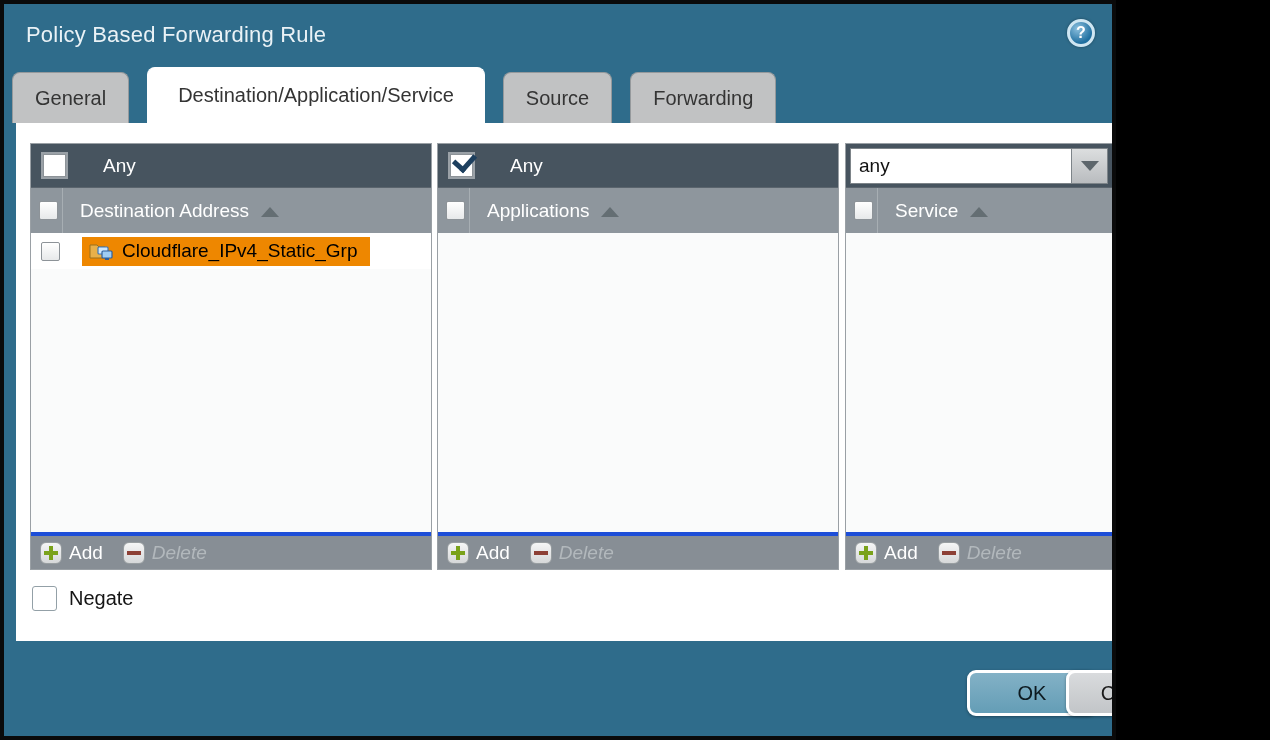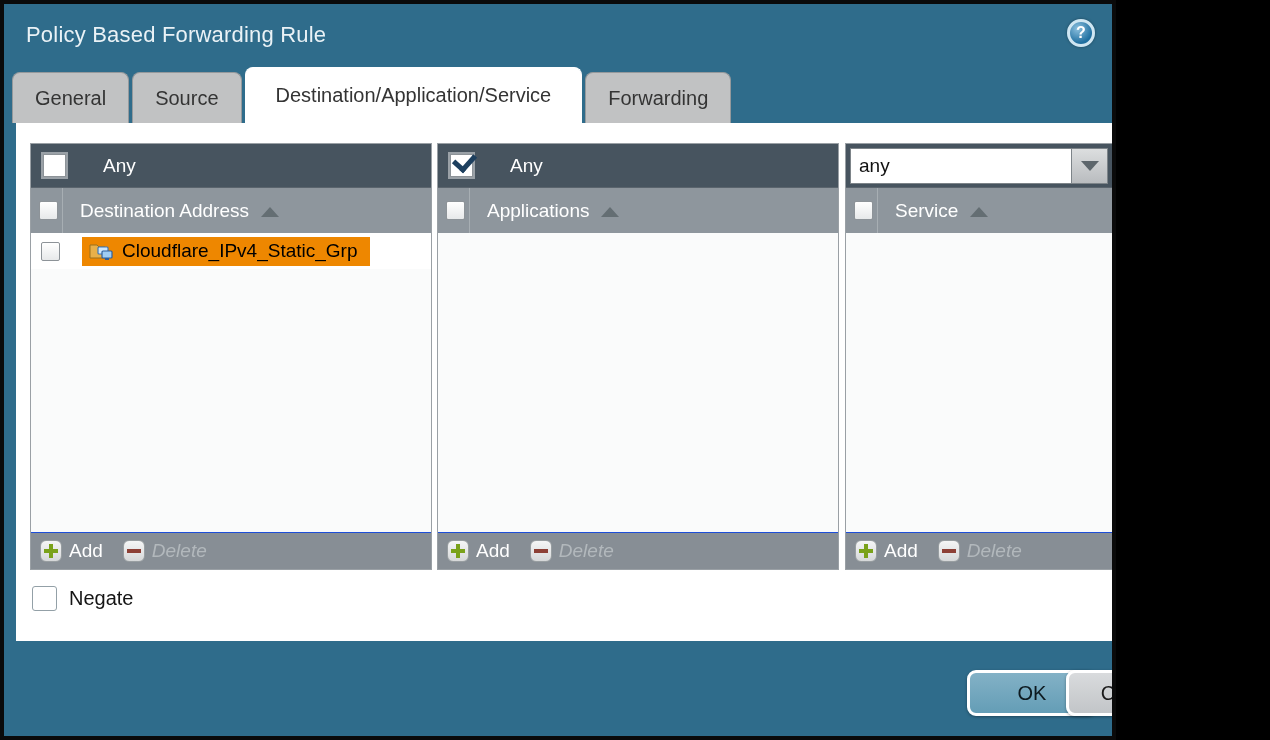--- a/index.html
+++ b/index.html
@@ -14,21 +14,21 @@
   .title { position:absolute; left:22px; top:18px; color:#eaf2f6; font-size:22px; letter-spacing:.2px; }
   .help-icon {
     position:absolute; right:17px; top:15px; width:28px; height:28px; border-radius:50%;
     background:radial-gradient(circle at 35% 30%, #8cc0de, #1f6fa0 70%);
     border:3px solid #cfe6f2; color:#ffffff; font-weight:bold; font-size:16px;
     display:flex; align-items:center; justify-content:center; cursor:pointer;
     box-shadow:0 0 3px rgba(0,0,0,.35);
   }
 
   
-  .tabs { position:absolute; left:8px; top:63px; height:56px; display:flex; align-items:flex-end; gap:3px; }
+  .tabs { position:absolute; left:8px; top:63px; height:56px; display:flex; align-items:flex-end; gap:18px; }
   .tab {
     height:51px; display:flex; align-items:center; padding:0 22px;
     background:#c1c2c3; border:1px solid #95999c; border-bottom:none;
     border-radius:8px 8px 0 0; font-size:20px; color:#343434; cursor:pointer; white-space:nowrap;
   }
   .tab.active {
     height:56px; background:#ffffff; border-color:#ffffff; z-index:5; padding:0 30px;
   }
 
   
@@ -55,21 +55,21 @@
     border-left:9px solid transparent; border-right:9px solid transparent; border-bottom:10px solid #646e73; }
 
   .col-list { flex:1 1 auto; background:#fafbfb; overflow:hidden; }
   .list-row { height:36px; background:#ffffff; display:flex; align-items:center; padding-left:8px; }
   .chip {
     margin-left:22px; display:inline-flex; align-items:center; gap:9px;
     background:#ee8700; color:#000000; font-size:19px; padding:3px 12px 4px 7px; cursor:pointer;
   }
 
   .col-footer {
-    flex:0 0 37px; background:#878e95; border-top:1px solid #1d4ed8;
+    flex:0 0 37px; background:#878e95; border-top:4px solid #1d4ed8;
     display:flex; align-items:center; padding-left:9px; gap:8px;
   }
   .tool { display:flex; align-items:center; gap:7px; cursor:pointer; }
   .tool-label { color:#ffffff; font-size:19px; }
   .tool.disabled { cursor:default;font-style:italic; }
   .tool.disabled .tool-label { color:#b2b8bc; }
   .tool + .tool { margin-left:12px; }
 
   .tool-box {
     width:22px; height:22px; border-radius:6px; position:relative;
@@ -124,22 +124,22 @@
 </head>
 <body>
 
 <div class="dialog">
 
   <div class="title">Policy Based Forwarding Rule</div>
   <div class="help-icon">?</div>
 
   <div class="tabs">
     <div class="tab">General</div>
+    <div class="tab active">Destination/Application/Service</div>
     <div class="tab">Source</div>
-    <div class="tab active">Destination/Application/Service</div>
     <div class="tab">Forwarding</div>
   </div>
 
   <div class="panel">
 
     <div class="col col1">
       <div class="col-any">
         <span class="cb cb-lg"></span>
         <span class="any-label">Any</span>
       </div>

